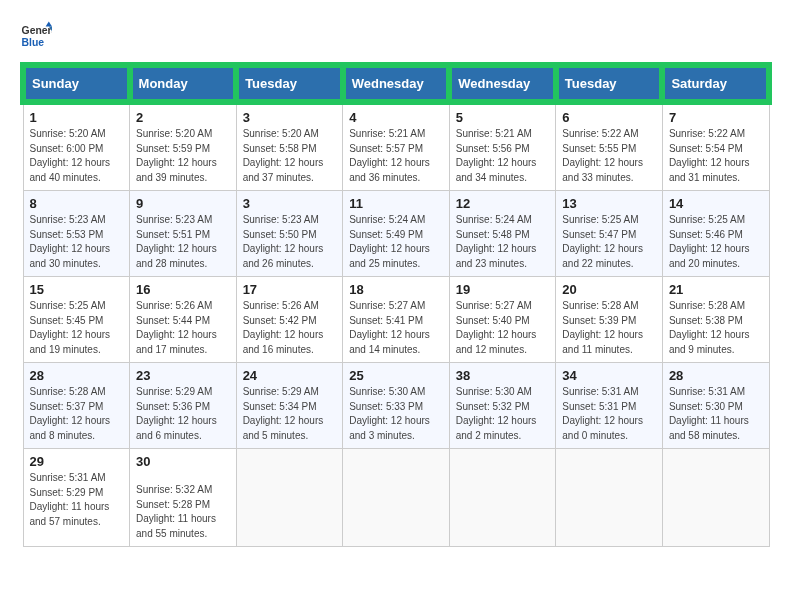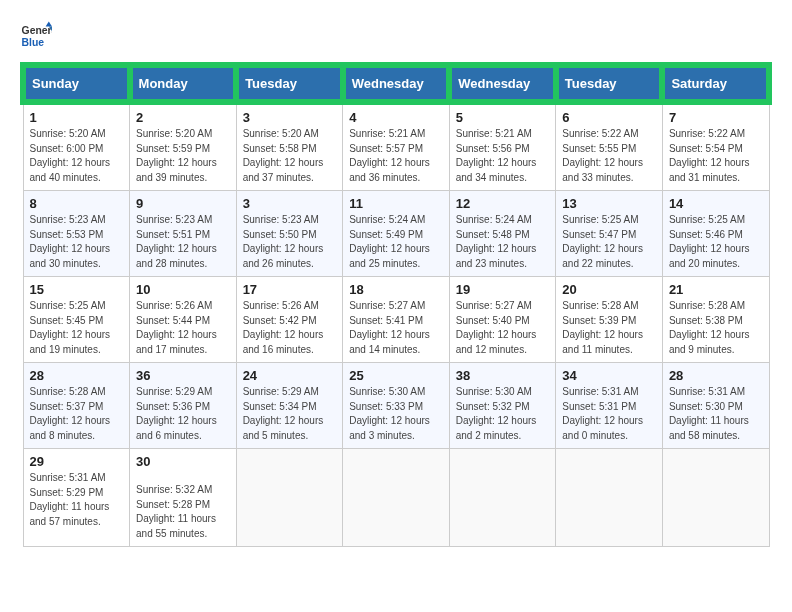--- a/index.html
+++ b/index.html
@@ -217,21 +217,21 @@
       </tr>
       <tr>
         <td>
           <span class="day-num">15</span>
           <div class="day-info" style="white-space: pre-line;">Sunrise: 5:25 AM
 Sunset: 5:45 PM
 Daylight: 12 hours
 and 19 minutes.</div>
         </td>
         <td>
-          <span class="day-num">10</span>
+          <span class="day-num">16</span>
           <div class="day-info" style="white-space: pre-line;">Sunrise: 5:26 AM
 Sunset: 5:44 PM
 Daylight: 12 hours
 and 17 minutes.</div>
         </td>
         <td>
           <span class="day-num">17</span>
           <div class="day-info" style="white-space: pre-line;">Sunrise: 5:26 AM
 Sunset: 5:42 PM
 Daylight: 12 hours
@@ -268,21 +268,21 @@
       </tr>
       <tr>
         <td>
           <span class="day-num">28</span>
           <div class="day-info" style="white-space: pre-line;">Sunrise: 5:28 AM
 Sunset: 5:37 PM
 Daylight: 12 hours
 and 8 minutes.</div>
         </td>
         <td>
-          <span class="day-num">36</span>
+          <span class="day-num">23</span>
           <div class="day-info" style="white-space: pre-line;">Sunrise: 5:29 AM
 Sunset: 5:36 PM
 Daylight: 12 hours
 and 6 minutes.</div>
         </td>
         <td>
           <span class="day-num">24</span>
           <div class="day-info" style="white-space: pre-line;">Sunrise: 5:29 AM
 Sunset: 5:34 PM
 Daylight: 12 hours

